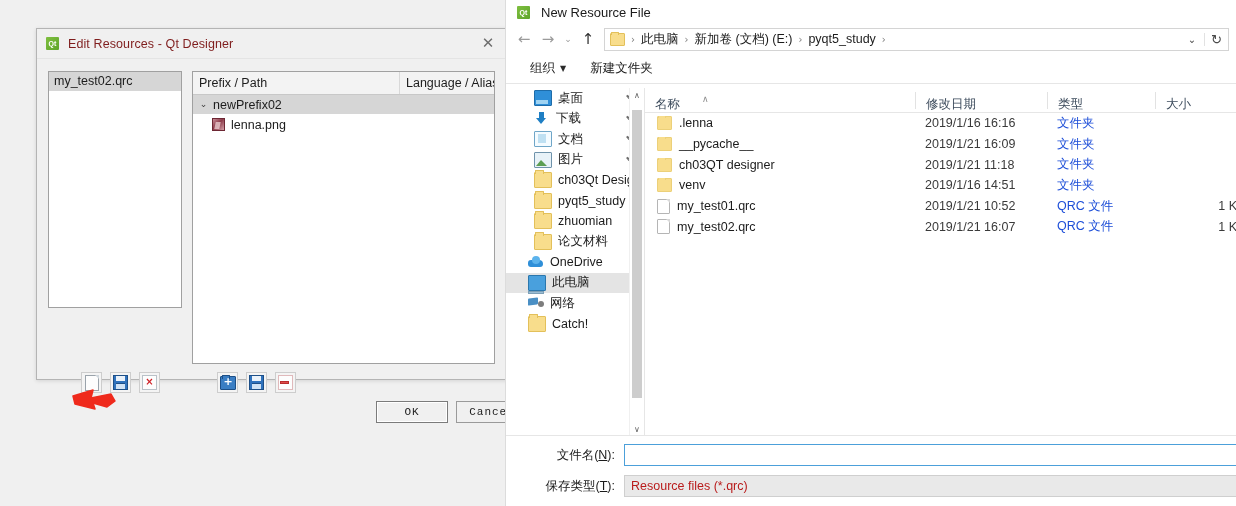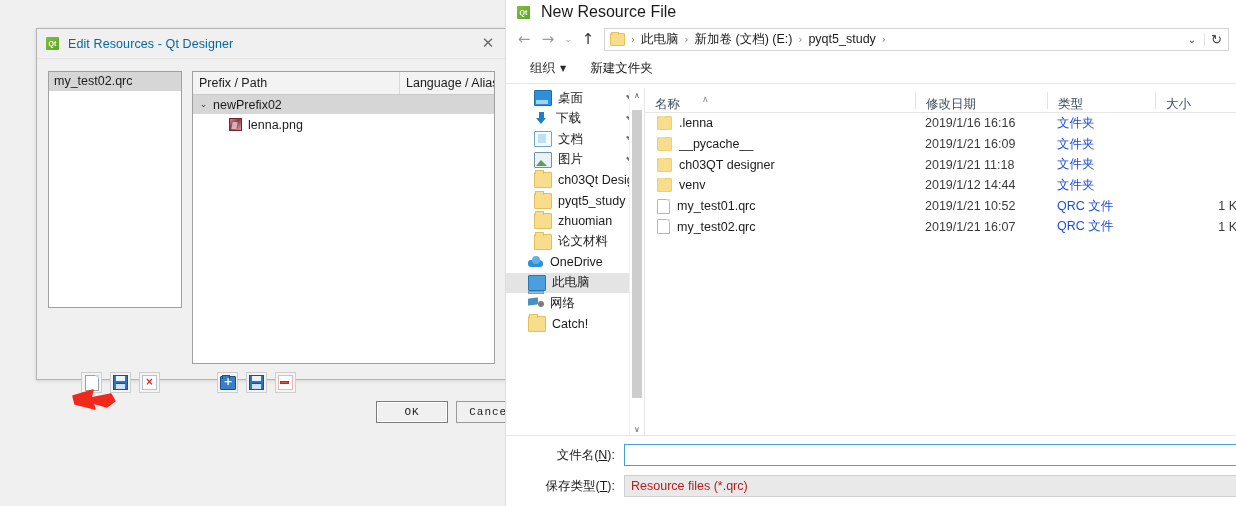--- a/index.html
+++ b/index.html
@@ -28,21 +28,21 @@
     height:30px;display:flex;align-items:center;background:#f0f0f0;
     border-bottom:1px solid #e4e4e4;padding:0 4px 0 9px;box-sizing:border-box;
   }
   .qt-logo{
     width:13px;height:13px;flex:0 0 auto;position:relative;
     background:linear-gradient(135deg,#7fbf3f 0%,#5ea52b 100%);
     border-radius:1px;display:flex;align-items:center;justify-content:center;
     font-size:7px;color:#fff;font-weight:bold;line-height:1;
   }
   #qt-title{
-    margin-left:9px;font-size:12.5px;color:#0369a1;letter-spacing:.1px;
+    margin-left:9px;font-size:12.5px;color:#7f1d1d;letter-spacing:.1px;
     white-space:nowrap;overflow:hidden;
   }
   #qt-close{
     margin-left:auto;width:30px;height:26px;display:flex;align-items:center;
     justify-content:center;color:#6d6d6d;font-size:15px;line-height:1;
     font-family:"DejaVu Sans",sans-serif;
   }
 
   #qt-body{position:absolute;left:0;top:30px;right:0;bottom:0;}
 
@@ -65,21 +65,21 @@
   #th-prefix{flex:0 0 200px;border-right:1px solid #d8d8d8;}
   #th-lang{flex:1 1 auto;}
   .tree-row{display:flex;align-items:center;height:19px;font-size:12.5px;color:#1c1c1c;}
   #row-prefix{background:#d6d6d6;padding-left:4px;}
   .chev{
     width:13px;height:13px;flex:0 0 auto;display:flex;align-items:center;
     justify-content:center;color:#3c3c3c;font-size:9px;line-height:1;
     font-family:"DejaVu Sans",sans-serif;
   }
   #row-prefix span.lbl{padding-left:3px;}
-  #row-file{padding-left:36px;height:21px;}
+  #row-file{padding-left:19px;height:21px;}
   .png-icon{
     width:13px;height:13px;flex:0 0 auto;margin-right:6px;
     background:linear-gradient(135deg,#c98b96 0%,#8d3b4a 45%,#d4a0a8 100%);
     border:1px solid #6d2733;box-sizing:border-box;position:relative;
   }
   .png-icon:after{
     content:"";position:absolute;left:2px;top:3px;width:5px;height:7px;
     background:#efd3d6;transform:skewX(-12deg);opacity:.75;
   }
 
@@ -148,21 +148,21 @@
 
   
   #explorer{
     position:absolute;left:505px;top:0;width:731px;height:506px;
     background:#fff;border-left:1px solid #dcdcdc;overflow:hidden;
   }
   #ex-titlebar{
     height:24px;display:flex;align-items:center;padding-left:11px;
     background:#fff;
   }
-  #ex-title{margin-left:11px;font-size:16px;color:#1b1b1b;white-space:nowrap;}
+  #ex-title{margin-left:11px;font-size:13px;color:#1b1b1b;white-space:nowrap;}
 
   #ex-navbar{
     height:30px;display:flex;align-items:center;padding:0 8px 0 6px;
     background:#fff;box-sizing:border-box;
   }
   .navbtn{
     width:24px;height:24px;display:flex;align-items:center;justify-content:center;
     color:#9b9b9b;font-size:15px;line-height:1;font-family:"DejaVu Sans",sans-serif;
   }
   .navbtn.small{width:16px;font-size:9px;}
@@ -503,21 +503,21 @@
             </div>
             <div class="flc flc-date">2019/1/21 11:18</div>
             <div class="flc flc-type">文件夹</div>
             <div class="flc flc-size"></div>
           </div>
           <div class="fl-row">
             <div class="flc flc-name">
               <span class="f-icon folder"></span>
               <span>venv</span>
             </div>
-            <div class="flc flc-date">2019/1/12 14:44</div>
+            <div class="flc flc-date">2019/1/16 14:51</div>
             <div class="flc flc-type">文件夹</div>
             <div class="flc flc-size"></div>
           </div>
           <div class="fl-row">
             <div class="flc flc-name">
               <span class="f-icon file"></span>
               <span>my_test01.qrc</span>
             </div>
             <div class="flc flc-date">2019/1/21 10:52</div>
             <div class="flc flc-type">QRC 文件</div>

